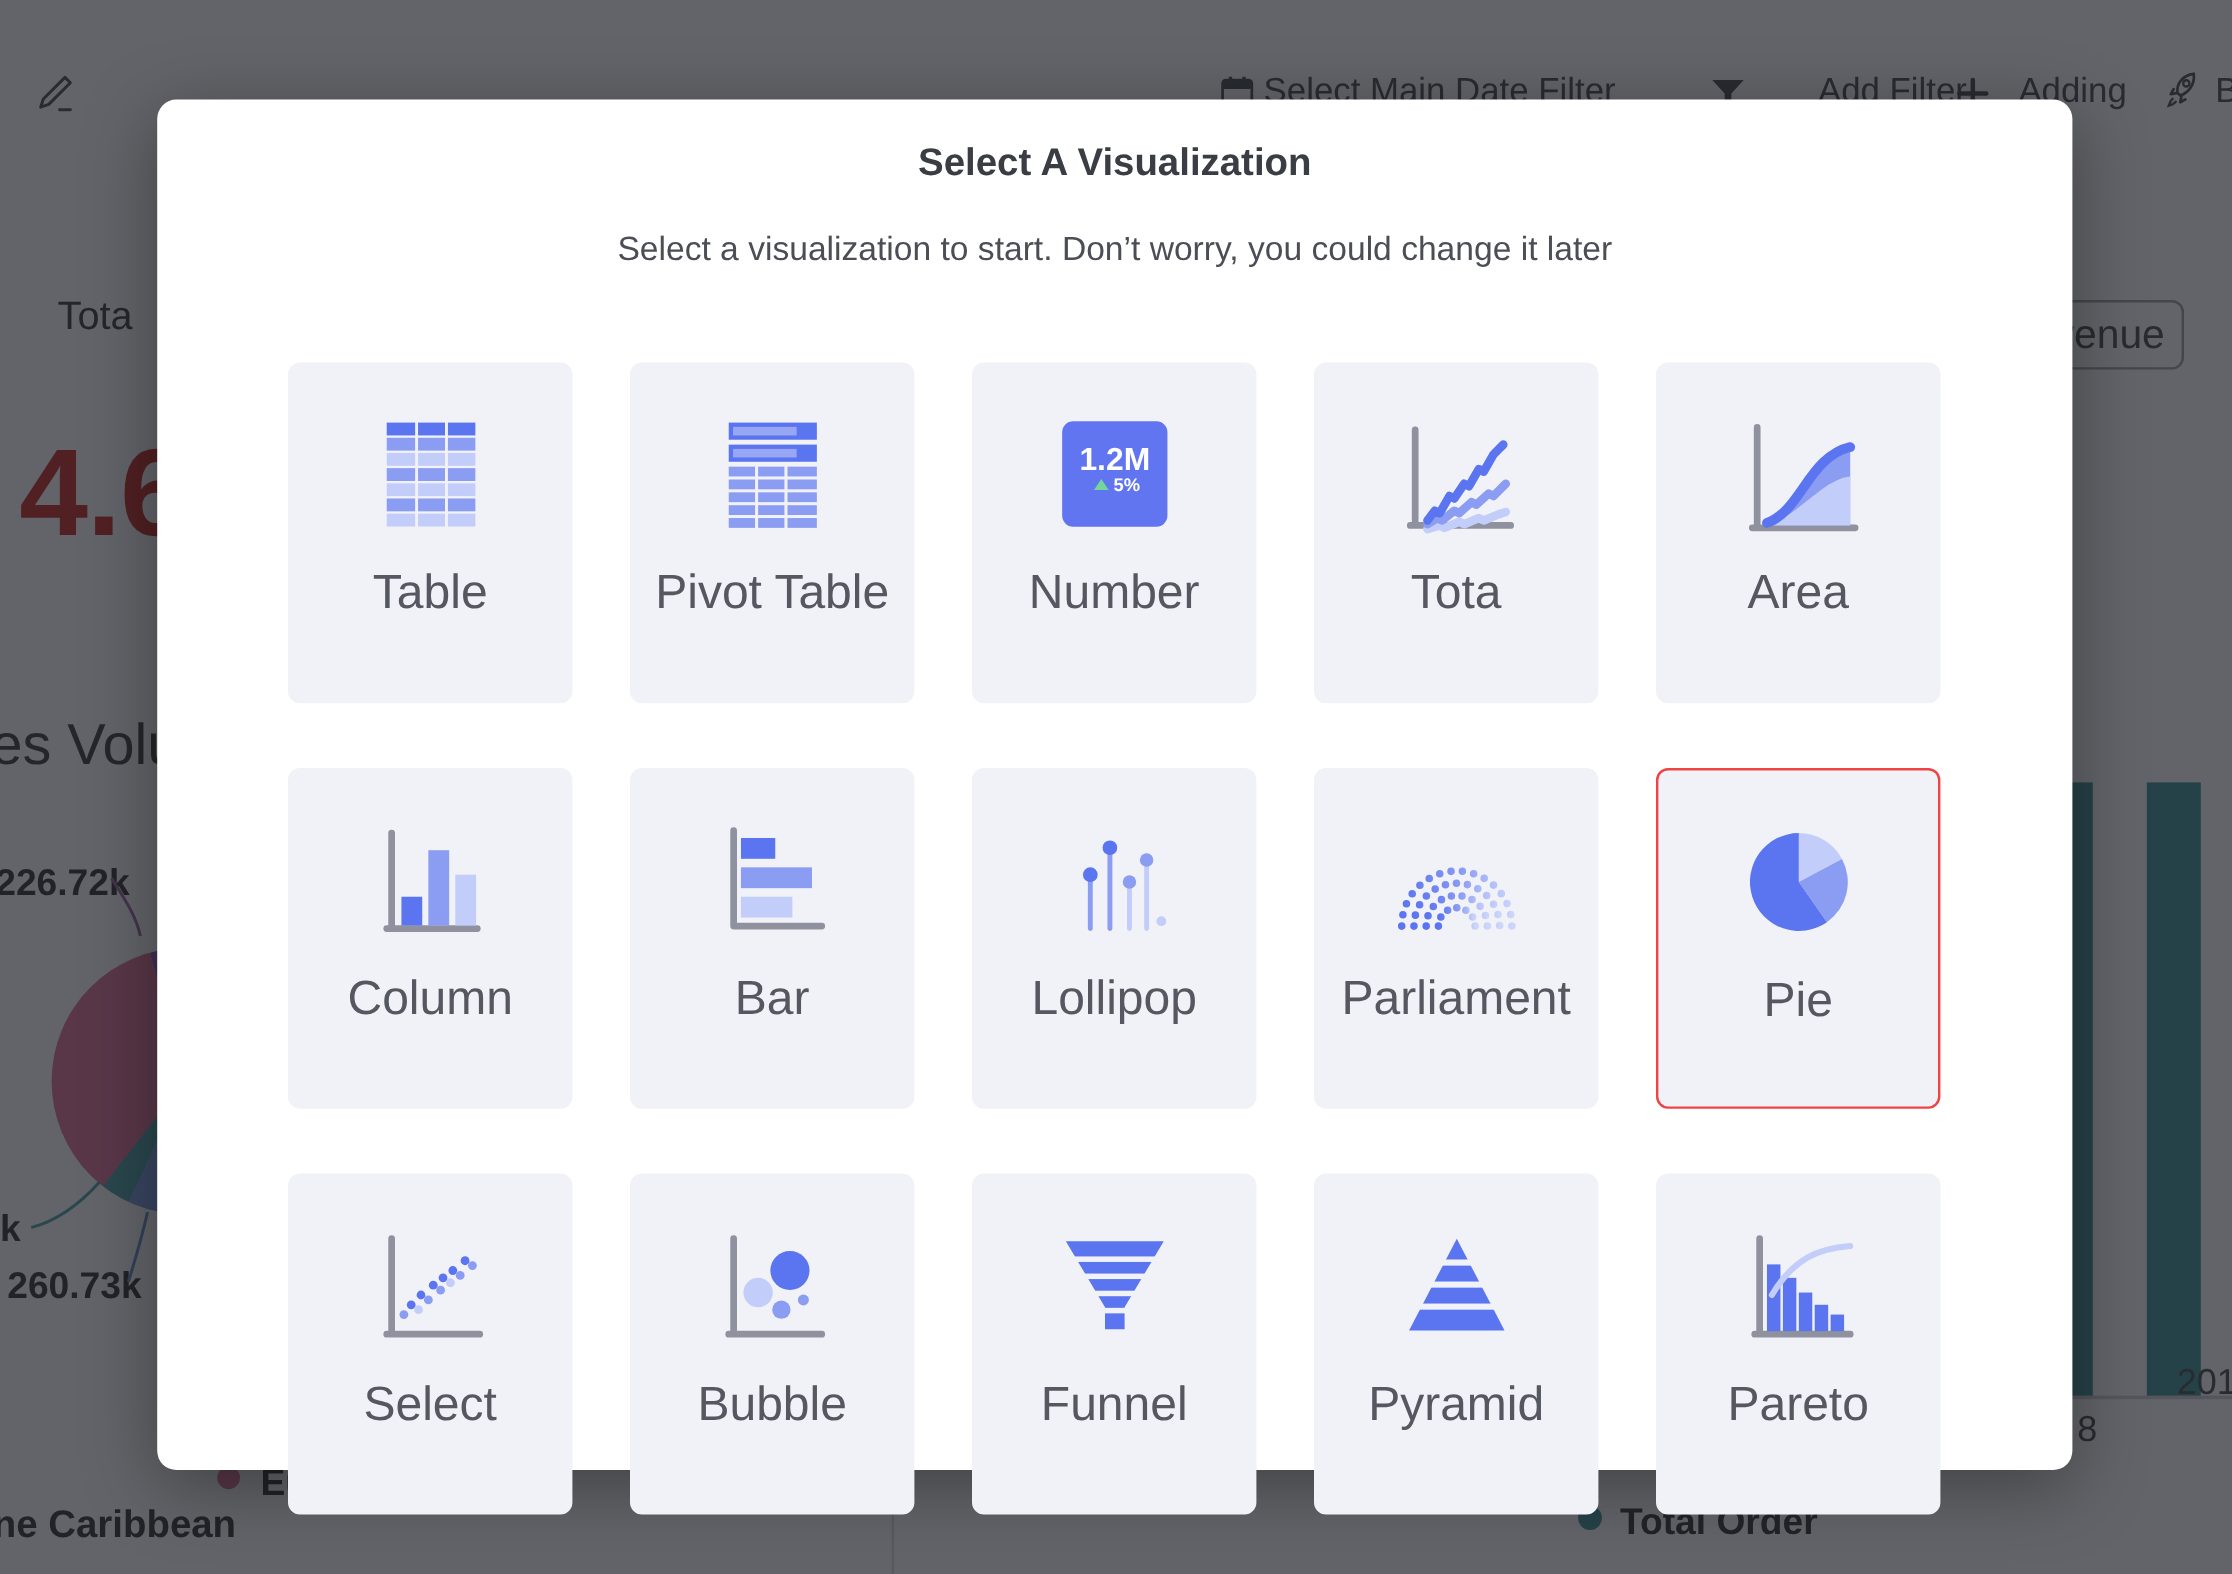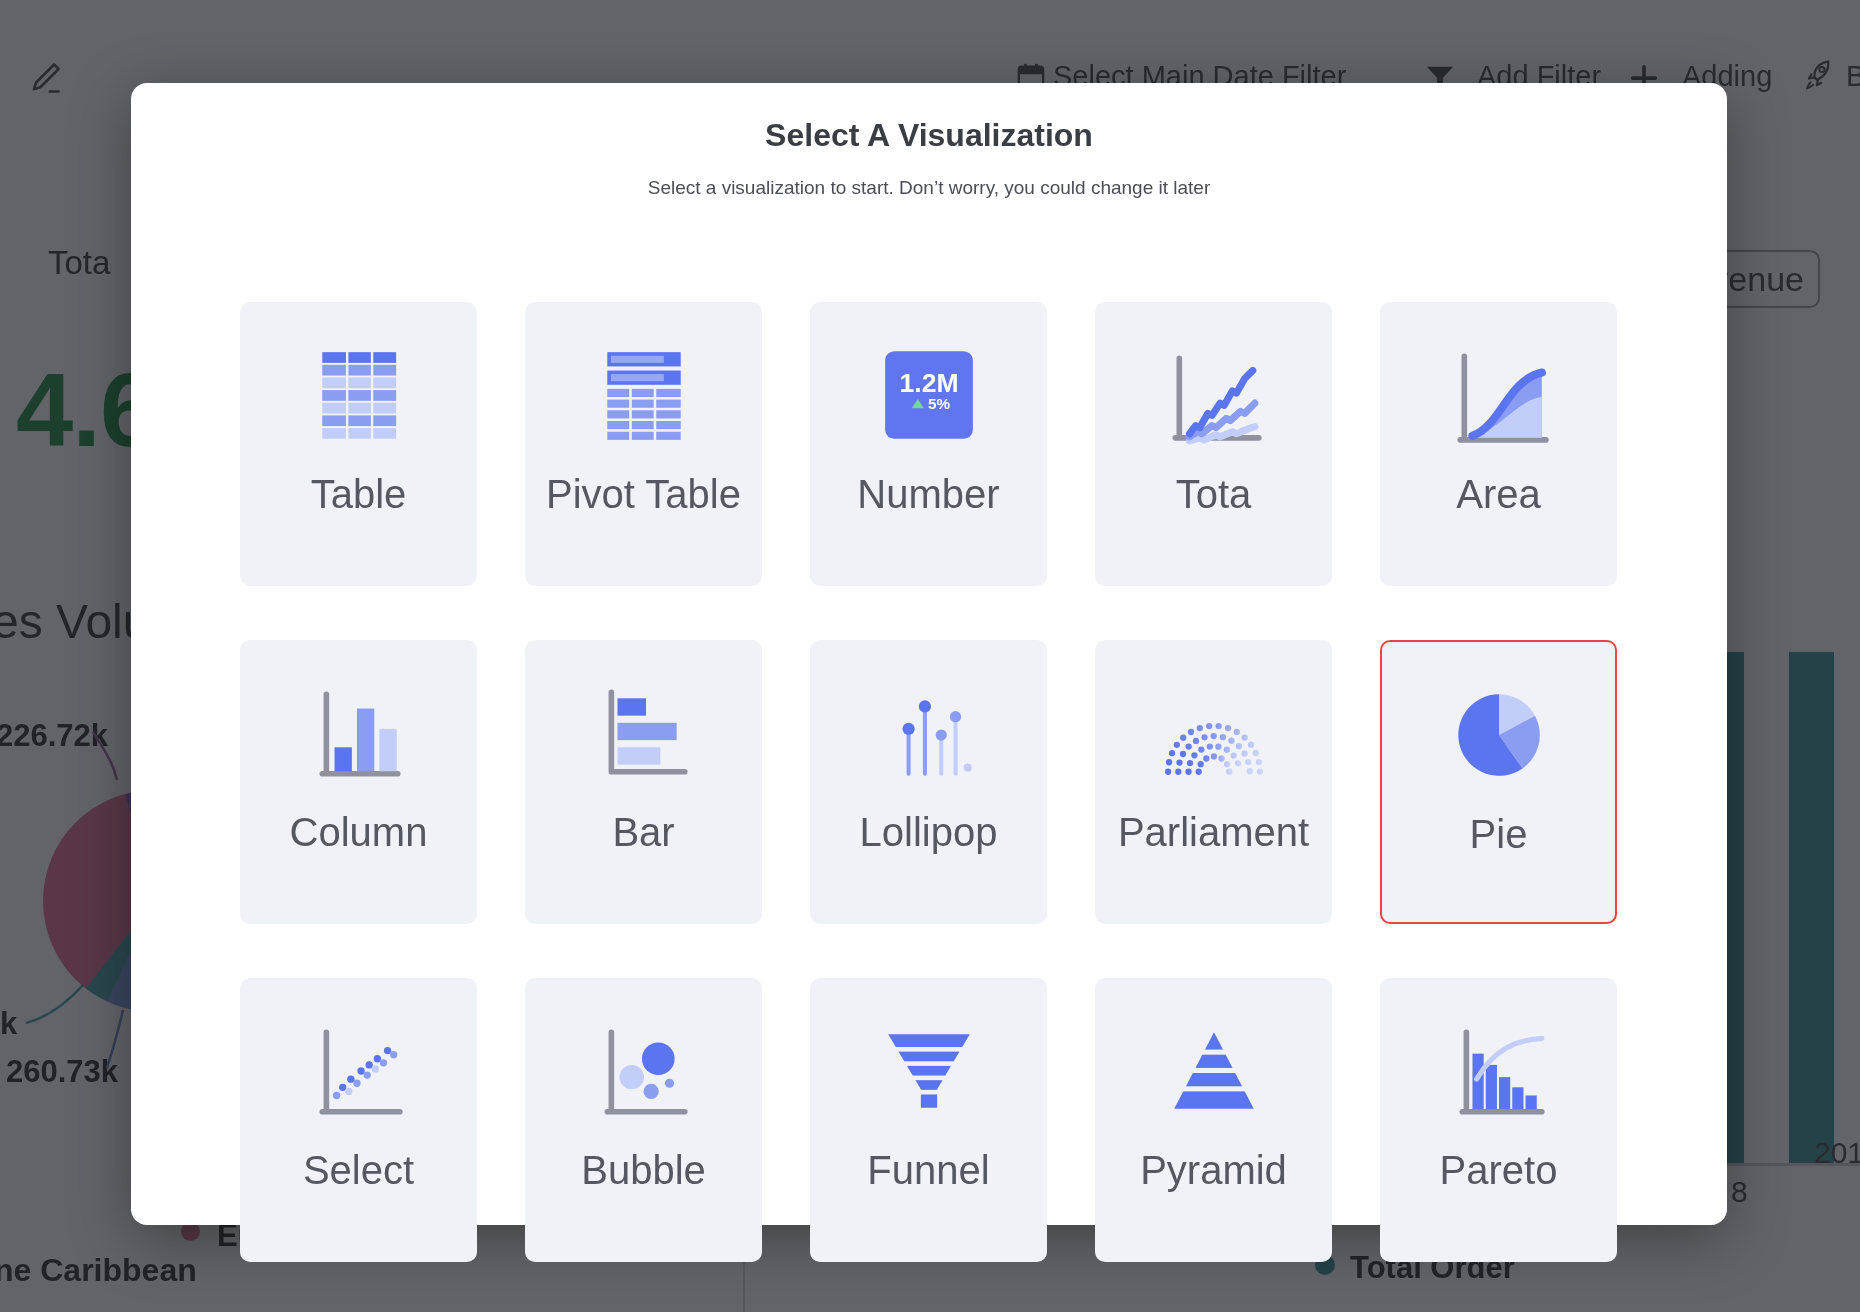--- a/index.html
+++ b/index.html
@@ -7,21 +7,21 @@
     width:1860px;height:1312px;position:relative;overflow:hidden;
     background:#eef0f4;font-family:"Liberation Sans",sans-serif;
     -webkit-font-smoothing:antialiased;
   }
   .abs{position:absolute;}
 
   
   .backdrop{position:absolute;inset:0;z-index:1;}
   .tb-text{position:absolute;top:60px;font-size:29px;font-weight:500;color:#3a3e46;white-space:nowrap;}
   .kpi-title{left:48px;top:244px;font-size:33px;color:#2d3036;white-space:nowrap;}
-  .kpi-value{left:16px;top:352px;font-size:103px;font-weight:700;color:#15803d;letter-spacing:-1px;text-align:center;}
+  .kpi-value{left:16px;top:352px;font-size:103px;font-weight:700;color:#b91c1c;letter-spacing:-1px;text-align:center;}
   .panel-title{left:-8px;top:594px;font-size:48px;color:#2d3036;white-space:nowrap;}
   .callout{font-weight:700;font-size:31px;color:#26282c;white-space:nowrap;}
   .legend-label{font-weight:700;color:#26282c;white-space:nowrap;}
   .legend-dot{border-radius:50%;}
   .donut{
     left:43px;top:790px;width:222px;height:222px;border-radius:50%;
     background:conic-gradient(from 0deg,
       #7e52b8 0deg 30deg,
       #93a5e8 30deg 150deg,
       #6d8ed8 150deg 205deg,
@@ -42,21 +42,21 @@
   
   .scrim{position:absolute;inset:0;background:rgba(32,34,38,0.68);z-index:5;}
 
   
   .modal{
     position:absolute;left:131px;top:83px;width:1596px;height:1142px;
     background:#ffffff;border-radius:16px;z-index:10;
     box-shadow:0 14px 60px rgba(0,0,0,0.35);
   }
   .modal-title{margin:0;padding-top:34px;text-align:center;font-size:32px;font-weight:700;color:#3a3d43;}
-  .modal-subtitle{margin:1px;padding-top:22px;text-align:center;font-size:19px;font-weight:400;color:#4b4e54;}
+  .modal-subtitle{margin:16px;padding-top:22px;text-align:center;font-size:28px;font-weight:400;color:#4b4e54;}
   .tiles{
     position:absolute;left:109px;top:219px;
     display:grid;grid-template-columns:repeat(5,237px);column-gap:48px;row-gap:54px;
   }
   .tile{
     width:237px;height:284px;background:#f1f2f7;border-radius:10px;
     position:relative;box-sizing:border-box;cursor:pointer;
   }
   .tile.selected{border:2px solid #ef4444;}
   .tile .icon{position:absolute;left:50%;top:42px;transform:translateX(-50%);width:102px;height:102px;}
@@ -77,21 +77,21 @@
     <rect x="3" y="5" width="26" height="23" rx="3" fill="none" stroke="#3a3e46" stroke-width="2.4"></rect>
     <rect x="3" y="5" width="26" height="8" rx="3" fill="#3a3e46"></rect>
     <line x1="10" y1="2" x2="10" y2="8" stroke="#3a3e46" stroke-width="3"></line>
     <line x1="22" y1="2" x2="22" y2="8" stroke="#3a3e46" stroke-width="3"></line>
   </svg>
   <div class="tb-text" style="left:1053px;">Select Main Date Filter</div>
 
   <svg class="abs" style="left:1424px;top:63px;" width="32" height="30" viewBox="0 0 32 32">
     <polygon points="2,4 30,4 19,16 19,25 13,28 13,16" fill="#3a3e46"></polygon>
   </svg>
-  <div class="tb-text" style="left:1477px;">Add Filter</div>
+  <div class="tb-text" style="left:1515px;">Add Filter</div>
 
   <svg class="abs" style="left:1628px;top:63px;" width="32" height="30" viewBox="0 0 32 32">
     <path d="M16,4 V28 M4,16 H28" stroke="#3a3e46" stroke-width="4" stroke-linecap="round"></path>
   </svg>
   <div class="tb-text" style="left:1682px;">Adding</div>
 
   <svg class="abs" style="left:1800px;top:56px;" width="36" height="36" viewBox="0 0 32 32">
     <path d="M13,19 C12,12 17,6 25,5 C26,13 21,19 15,21 Z" fill="none" stroke="#3a3e46" stroke-width="2"></path>
     <circle cx="19.5" cy="12" r="2.3" fill="none" stroke="#3a3e46" stroke-width="1.8"></circle>
     <path d="M13,19 L8,20 L10.5,15.5" fill="none" stroke="#3a3e46" stroke-width="2" stroke-linejoin="round"></path>

